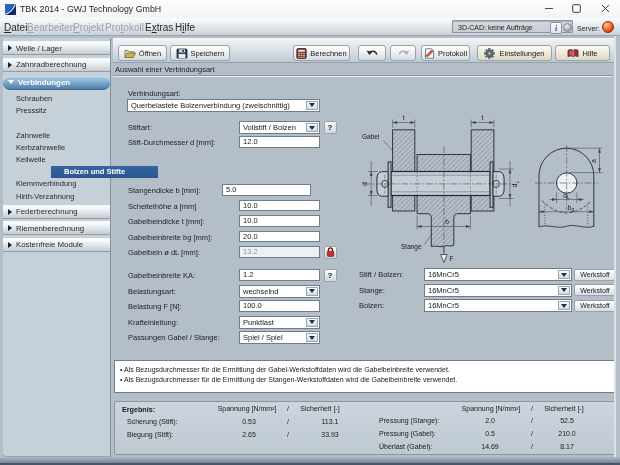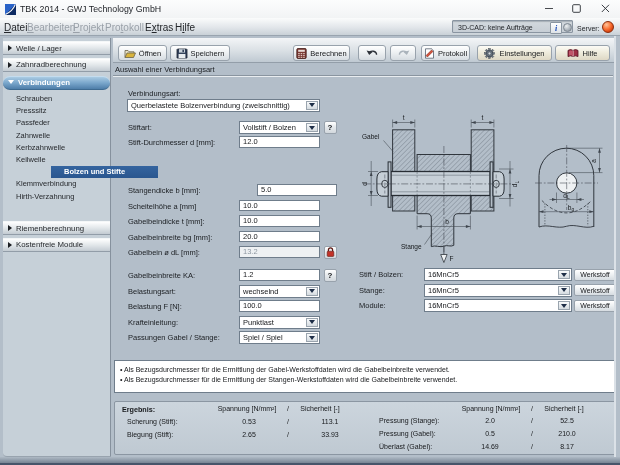--- a/index.html
+++ b/index.html
@@ -156,42 +156,43 @@
         <span class="tri"></span>
         <span>Verbindungen</span>
       </div>
 
     <div class="sitem" style="top:54.5px">
         <span>Schrauben</span>
       </div>
     <div class="sitem" style="top:66.7px">
         <span>Presssitz</span>
       </div>
-    <div class="sitem" style="top:78.9px">
-        <span>Passfeder</span>
-      </div>
     <div class="sitem" style="top:91.1px">
         <span>Zahnwelle</span>
       </div>
     <div class="sitem" style="top:103.3px">
         <span>Kerbzahnwelle</span>
       </div>
     <div class="sitem" style="top:115.5px">
         <span>Keilwelle</span>
       </div>
     <div class="sitem sel" style="top:127.7px">
         <span>Bolzen und Stifte</span>
       </div>
     <div class="sitem" style="top:139.9px">
         <span>Klemmverbindung</span>
       </div>
     <div class="sitem" style="top:152.1px">
         <span>Hirth-Verzahnung</span>
       </div>
 
+    <div class="shead" style="top:166.5px">
+        <span class="tri"></span>
+        <span>Federberechnung</span>
+      </div>
     <div class="shead" style="top:183px">
         <span class="tri"></span>
         <span>Riemenberechnung</span>
       </div>
     <div class="shead" style="top:199.5px">
         <span class="tri"></span>
         <span>Kostenfreie Module</span>
       </div>
   </div>
 
@@ -298,21 +299,21 @@
   <div class="sqbtn" style="left:323.5px;top:121px">
       <span>?</span>
     </div>
 
   <span class="flabel" style="left:128px;top:138px">Stift-Durchmesser d [mm]:</span>
   <div class="field" style="left:239px;top:136px;width:81px;height:11.5px">
       <span>12.0</span>
     </div>
 
   <span class="flabel" style="left:128px;top:186px">Stangendicke b [mm]:</span>
-  <div class="field" style="left:257px;top:184px;width:80px;height:11.5px">
+  <div class="field" style="left:222px;top:184px;width:89px;height:11.5px">
       <span>5.0</span>
     </div>
 
   <span class="flabel" style="left:128px;top:201.5px">Scheitelhöhe a [mm]</span>
   <div class="field" style="left:239px;top:199.5px;width:81px;height:11.5px">
       <span>10.0</span>
     </div>
 
   <span class="flabel" style="left:128px;top:217px">Gabelbeindicke t [mm]:</span>
   <div class="field" style="left:239px;top:215px;width:81px;height:11.5px">
@@ -387,21 +388,21 @@
   <div class="field dd" style="left:424px;top:283.5px;width:148px;height:13px">
     <span>16MnCr5</span>
     <span class="arrow">
         <i></i>
       </span>
   </div>
   <div class="wbtn" style="left:574px;top:284px">
       <span>Werkstoff</span>
     </div>
 
-  <span class="flabel" style="left:359px;top:301px">Module:</span>
+  <span class="flabel" style="left:359px;top:301px">Bolzen:</span>
   <div class="field dd" style="left:424px;top:299px;width:148px;height:13px">
     <span>16MnCr5</span>
     <span class="arrow">
         <i></i>
       </span>
   </div>
   <div class="wbtn" style="left:574px;top:299.5px">
       <span>Werkstoff</span>
     </div>
 

